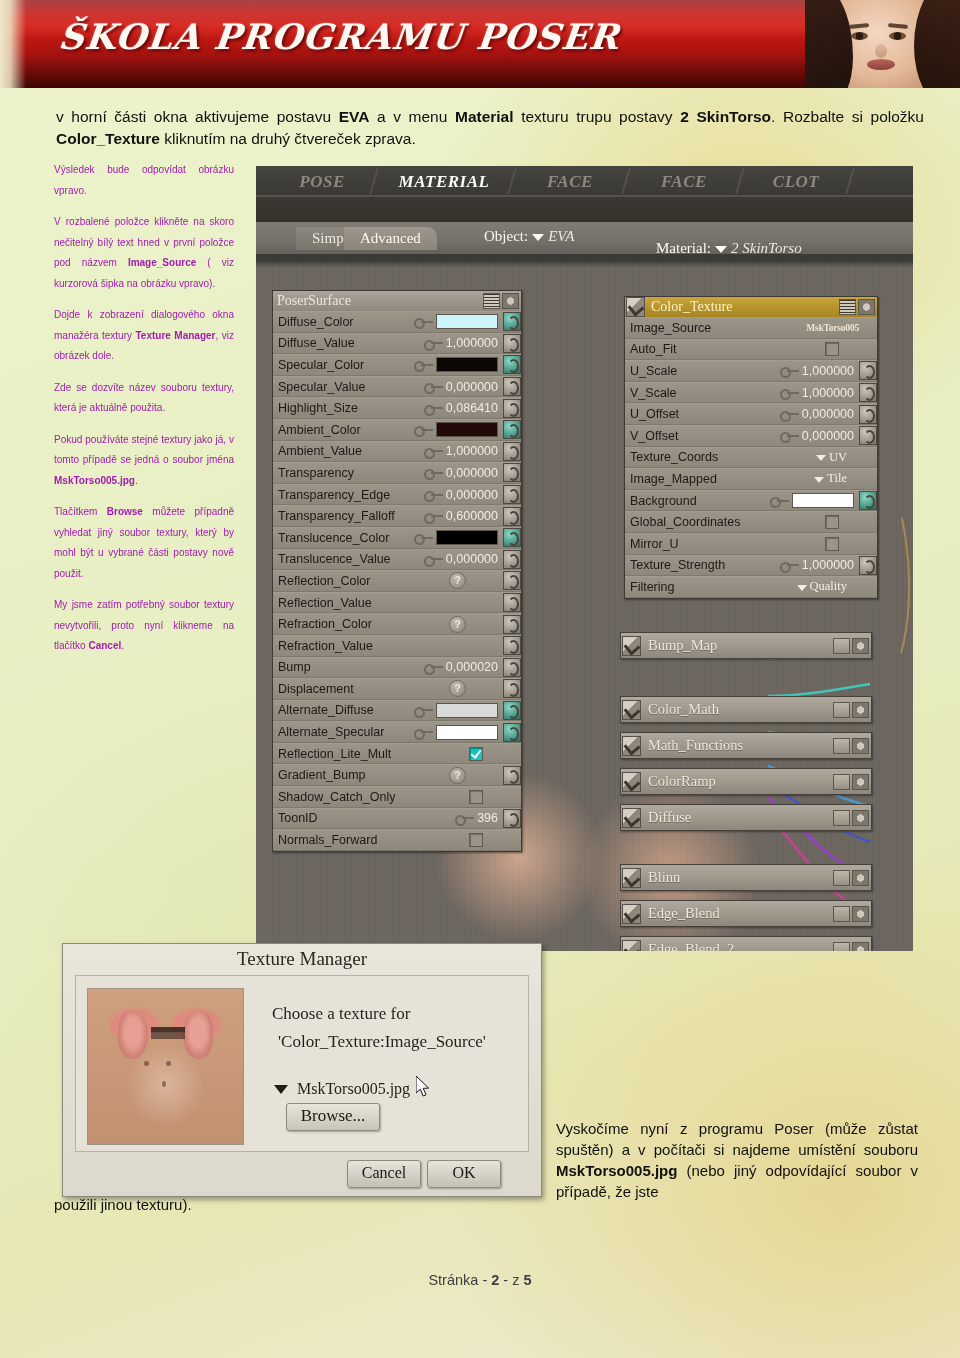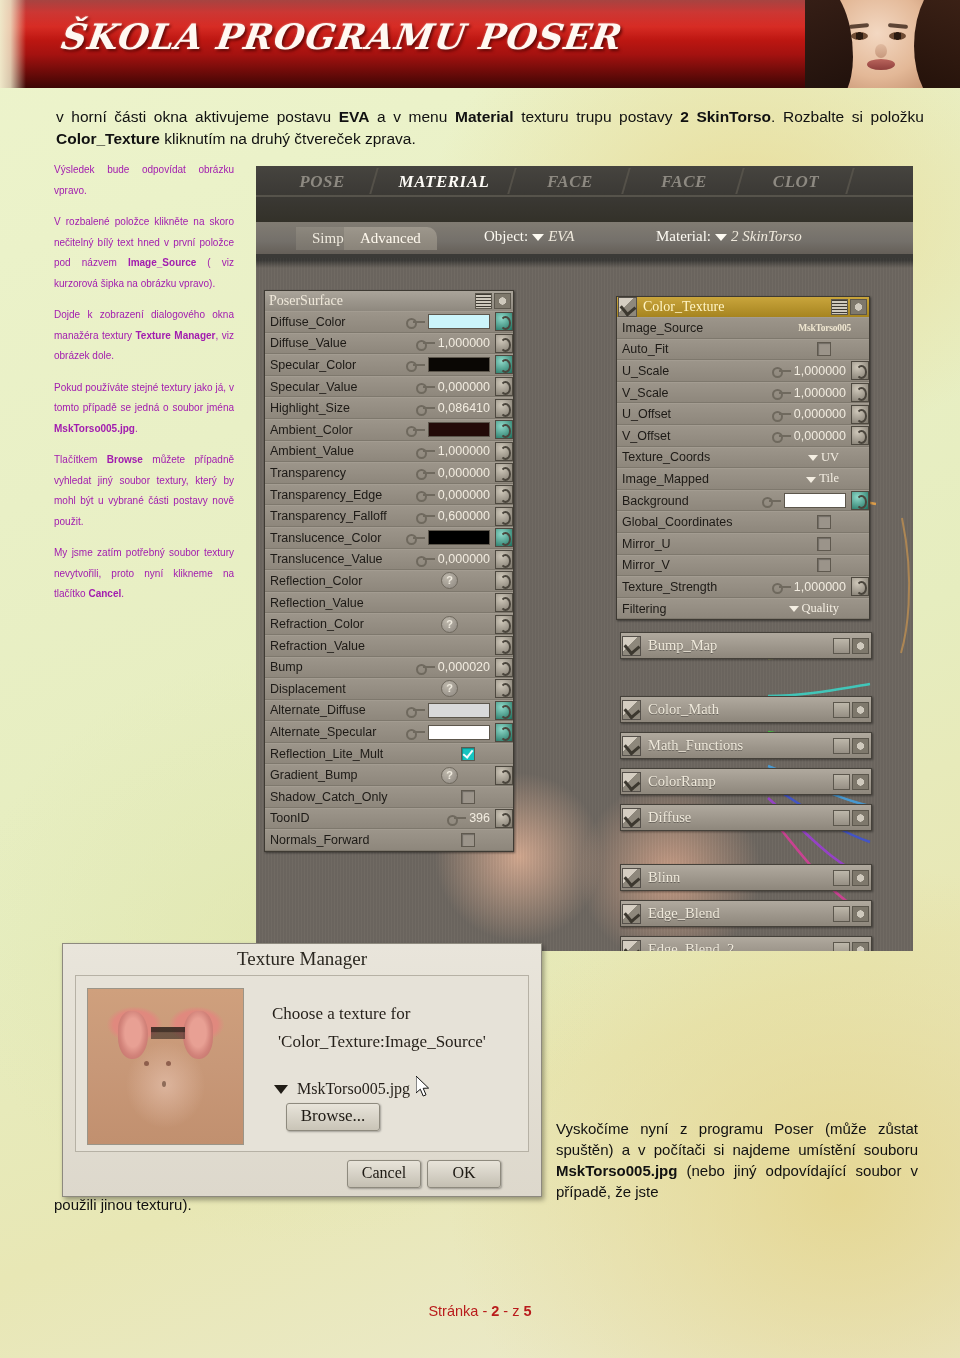--- a/index.html
+++ b/index.html
@@ -91,21 +91,21 @@
     border-radius:0 10px 0 0;}
   .stab.on{background:linear-gradient(180deg,#9d978c,#8a847a);color:#fff9ee;}
   .stab.off{background:linear-gradient(180deg,#8d887e,#7a756d);color:#efeade;}
   .objlbl{position:absolute;top:6px;font-family:"Liberation Serif", serif;font-size:15px;color:#fdfaf2;}
   .objval{font-style:italic;color:#efe9dc;}
   .caret{display:inline-block;width:0;height:0;border-left:6px solid transparent;border-right:6px solid transparent;
     border-top:7px solid #fdfaf2;vertical-align:middle;margin:0 4px;}
 
   
   .node{position:absolute;border:1px solid #3e3a33;
-    box-shadow:1px 1px 2px rgba(0,0,0,.45);}
+    box-shadow:1px 1px 2px rgba(0,0,0,.45);margin-left:8px;}
   .node-hd{height:20px;line-height:20px;display:flex;align-items:center;
     font-family:"Liberation Serif", serif;font-size:14px;}
   .node-hd .ttl{flex:1;padding-left:4px;white-space:nowrap;overflow:hidden;}
   .hd-grey{background:linear-gradient(180deg,#aaa49a,#8e887e);color:#efe8da;}
   .hd-gold{background:linear-gradient(180deg,#c9a53c,#a6841f);color:#fff4c4;}
   .hd-btn{width:15px;height:14px;margin-right:2px;border:1px solid #5c574d;
     background:linear-gradient(180deg,#cfc9bd,#a39d92);}
   .hd-ic{width:17px;height:18px;margin-left:1px;margin-right:2px;border:1px solid #55504a;
     background:linear-gradient(135deg,#d5cec2 0 40%, #8e887c 41% 100%);position:relative;}
   .hd-ic:after{content:"";position:absolute;left:3px;top:4px;width:9px;height:9px;
@@ -194,22 +194,22 @@
 
   
   #br-text{position:absolute;left:556px;top:1118px;width:362px;
     font-size:15px;line-height:21px;color:#111;text-align:justify;}
   #br-text b{font-weight:bold;}
 
   
   #tm-caption{position:absolute;left:54px;top:1196px;width:260px;font-size:15px;color:#111;}
 
   
-  #footer{position:absolute;left:0;top:1303px;width:100%;text-align:center;
-    font-size:14.5px;color:#b91c1c;}
+  #footer{position:absolute;left:0;top:1272px;width:100%;text-align:center;
+    font-size:14.5px;color:#404040;}
   #footer b{font-weight:bold;}
 
   #side-watermark{position:absolute;right:6px;top:1128px;
     writing-mode:vertical-rl;font-size:11px;letter-spacing:2px;
     color:rgba(140,130,90,.35);}
 </style>
 </head>
 <body>
 
 <div id="page-bg"></div>
@@ -233,20 +233,21 @@
 </div>
 
 <div id="intro">
   <span>v horní části okna aktivujeme postavu </span><b>EVA</b><span> a v menu </span><b>Material</b><span> texturu trupu postavy </span><b>2 SkinTorso</b><span>. Rozbalte si položku </span><b>Color_Texture</b><span> kliknutím na druhý čtvereček zprava.</span>
 </div>
 
 <div id="left-col">
   <p>Výsledek bude odpovídat obrázku vpravo.</p>
   <p><span>V rozbalené položce klikněte na skoro nečitelný bílý text hned v první položce pod názvem </span><b>Image_Source</b><span> ( viz kurzorová šipka na obrázku vpravo).</span></p>
   <p><span>Dojde k zobrazení dialogového okna manažéra textury </span><b>Texture Manager</b><span>, viz obrázek dole.</span></p>
+  <p>Zde se dozvíte název souboru textury, která je aktuálně použita.</p>
   <p><span>Pokud používáte stejné textury jako já, v tomto případě se jedná o soubor jména </span><b>MskTorso005.jpg</b><span>.</span></p>
   <p><span>Tlačítkem </span><b>Browse</b><span> můžete případně vyhledat jiný soubor textury, který by mohl být u vybrané části postavy nově použit.</span></p>
   <p><span>My jsme zatím potřebný soubor textury nevytvořili, proto nyní klikneme na tlačítko </span><b>Cancel</b><span>.</span></p>
 </div>
 
 <div id="poser">
   <div id="poser-texture-bg"></div>
   <div class="noise"></div>
 
   <div id="tabbar">
@@ -259,21 +260,21 @@
       <div class="tabsep" style="left: 369px;"></div>
       <div class="ptab" style="left: 376px; width: 104px;">FACE</div>
       <div class="tabsep" style="left: 483px;"></div>
       <div class="ptab" style="left: 490px; width: 100px;">CLOT</div>
       <div class="tabsep" style="left: 593px;"></div>
     </div>
   <div id="subbar">
       <div class="stab off" style="left: 16px; margin-left: 24px;">Simple</div>
       <div class="stab on" style="left: 88px;">Advanced</div>
       <div class="objlbl" style="left: 228px;"><span>Object:</span><span class="caret"></span><span class="objval">EVA</span></div>
-      <div class="objlbl" style="left: 400px;"><span>Material:</span><span class="caret"></span><span class="objval">2 SkinTorso</span></div>
+      <div class="objlbl" style="left: 400px; margin-top: 12px;"><span>Material:</span><span class="caret"></span><span class="objval">2 SkinTorso</span></div>
     </div>
 
   <svg id="wires">
     <path d="M512,325 C560,318 580,332 620,338" stroke="#e2a04a" stroke-width="2.5" fill="none" opacity=".95"></path>
     <path d="M512,330 C560,348 585,356 612,360" stroke="#e2a04a" stroke-width="2.5" fill="none" opacity=".8"></path>
     <path d="M512,380 C560,384 586,378 612,372" stroke="#e2a04a" stroke-width="2" fill="none" opacity=".7"></path>
     <path d="M512,492 C552,492 580,486 615,481" stroke="#c9e05a" stroke-width="2.5" fill="none" opacity=".9"></path>
     <path d="M512,530 C548,530 578,524 614,518" stroke="#3ad6c8" stroke-width="2.5" fill="none" opacity=".85"></path>
     <path d="M512,553 C548,556 578,554 614,552" stroke="#5ee03a" stroke-width="2.5" fill="none" opacity=".85"></path>
     <path d="M512,566 C548,572 578,582 614,588" stroke="#3ad63a" stroke-width="2.5" fill="none" opacity=".85"></path>
@@ -484,24 +485,20 @@
         </div>
         <div class="row">
           <div class="lbl">Global_Coordinates</div>
           <span class="chk" style="margin-right: 38px;"></span>
         </div>
         <div class="row">
           <div class="lbl">Mirror_U</div>
           <span class="chk" style="margin-right: 38px;"></span>
         </div>
         <div class="row">
-          <div class="lbl">Mirror_V</div>
-          <span class="chk" style="margin-right: 38px;"></span>
-        </div>
-        <div class="row">
           <div class="lbl">Texture_Strength</div>
           <span class="plug"></span>
           <span class="val">1,000000</span>
           <span class="knob"></span>
         </div>
         <div class="row">
           <div class="lbl">Filtering</div>
           <span class="dd" style="margin-right: 26px;"><span class="c"></span><span>Quality</span></span>
         </div>
       </div>

